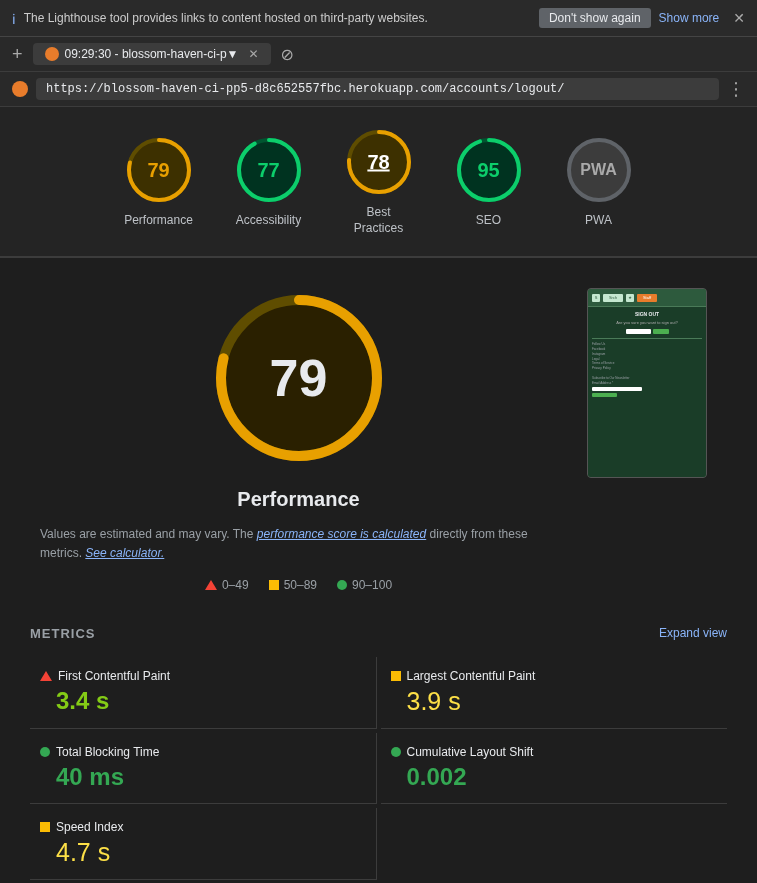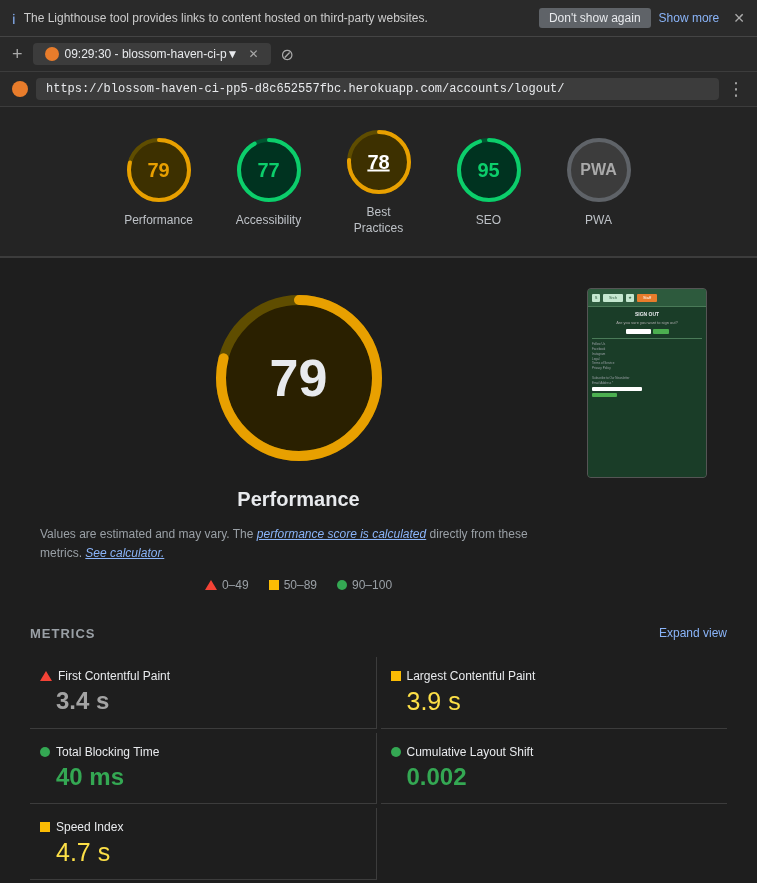--- a/index.html
+++ b/index.html
@@ -299,21 +299,21 @@
     .metric-icon-green {
       width: 10px; height: 10px;
       background: #34a853;
       border-radius: 50%;
       flex-shrink: 0;
     }
     .metric-name {
       font-size: 12px;
       color: #e8eaed;
     }
-    .metric-value-red { font-size: 24px; font-weight: bold; color: #a3a3a3; padding-left: 16px; }
+    .metric-value-red { font-size: 24px; font-weight: bold; color: #84cc16; padding-left: 16px; }
     .metric-value-yellow { font-size: 25px; font-weight: normal; color: #fde047; padding-left: 16px; }
     .metric-value-green { font-size: 24px; font-weight: bold; color: #34a853; padding-left: 16px; }
   </style>
 </head>
 <body>
 
 <div class="info-banner">
   <span class="info-icon">ℹ</span>
   <span class="banner-text">The Lighthouse tool provides links to content hosted on third-party websites.</span>
   <button class="dont-show-btn">Don't show again</button>

